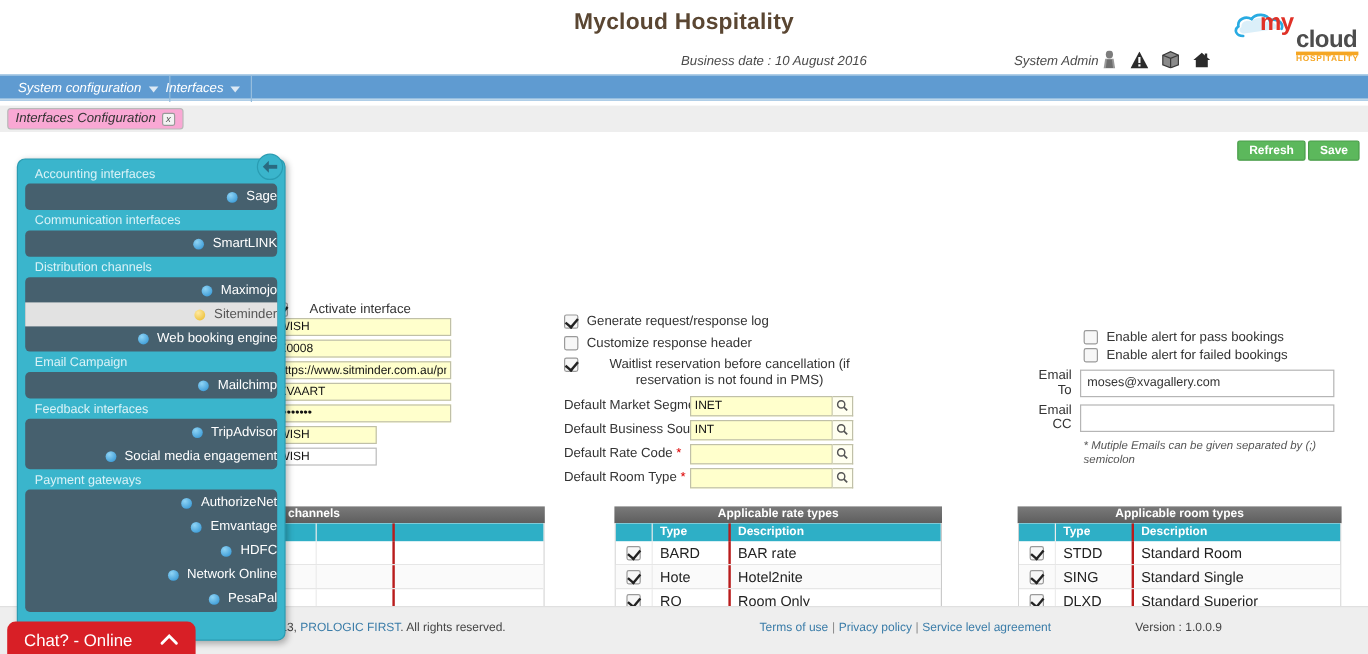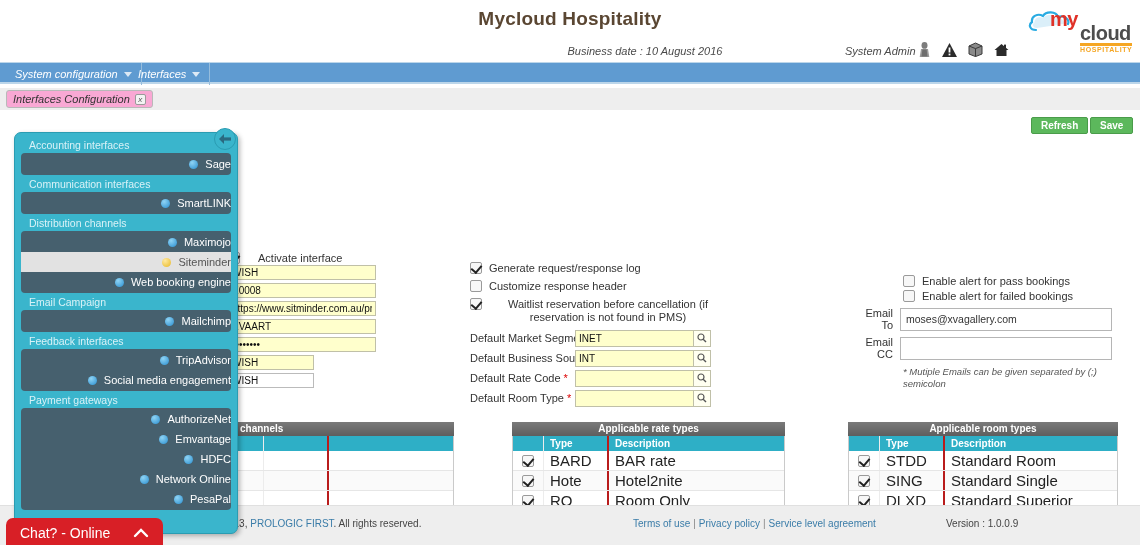--- a/index.html
+++ b/index.html
@@ -163,21 +163,21 @@
   .tbl-box {
     background:#fff; border:1px solid #cacaca; border-top:none;
     border-radius:0 0 4px 4px; overflow:hidden;
   }
   .tbl-head { display:flex; height:15px; background:#2eafc6; }
   .tbl-head div {
     font-size:10px; font-weight:bold; color:#fff; line-height:15px; padding-left:6px;
   }
   .tbl-row { display:flex; height:20px; border-bottom:1px solid #e6e6e6; }
   .tbl-row:nth-child(even) { background:#fafafa; }
-  .tbl-row > div { font-size:15px; color:#222; line-height:20px; padding-left:6px; }
+  .tbl-row > div { font-size:12px; color:#222; line-height:20px; padding-left:6px; }
   .c-ck { width:30px; display:flex !important; align-items:center; justify-content:center; padding:0 !important; }
   .c-type { width:64px; border-left:1px solid #ececec; }
   .c-desc { flex:1; border-left:2px solid #b91c1c; }
 
   #panel-channels { left:232px; width:222px; }
   #panel-rates { left:512px; width:273px; }
   #panel-rooms { left:848px; width:270px; }
 
   
   .footer {

